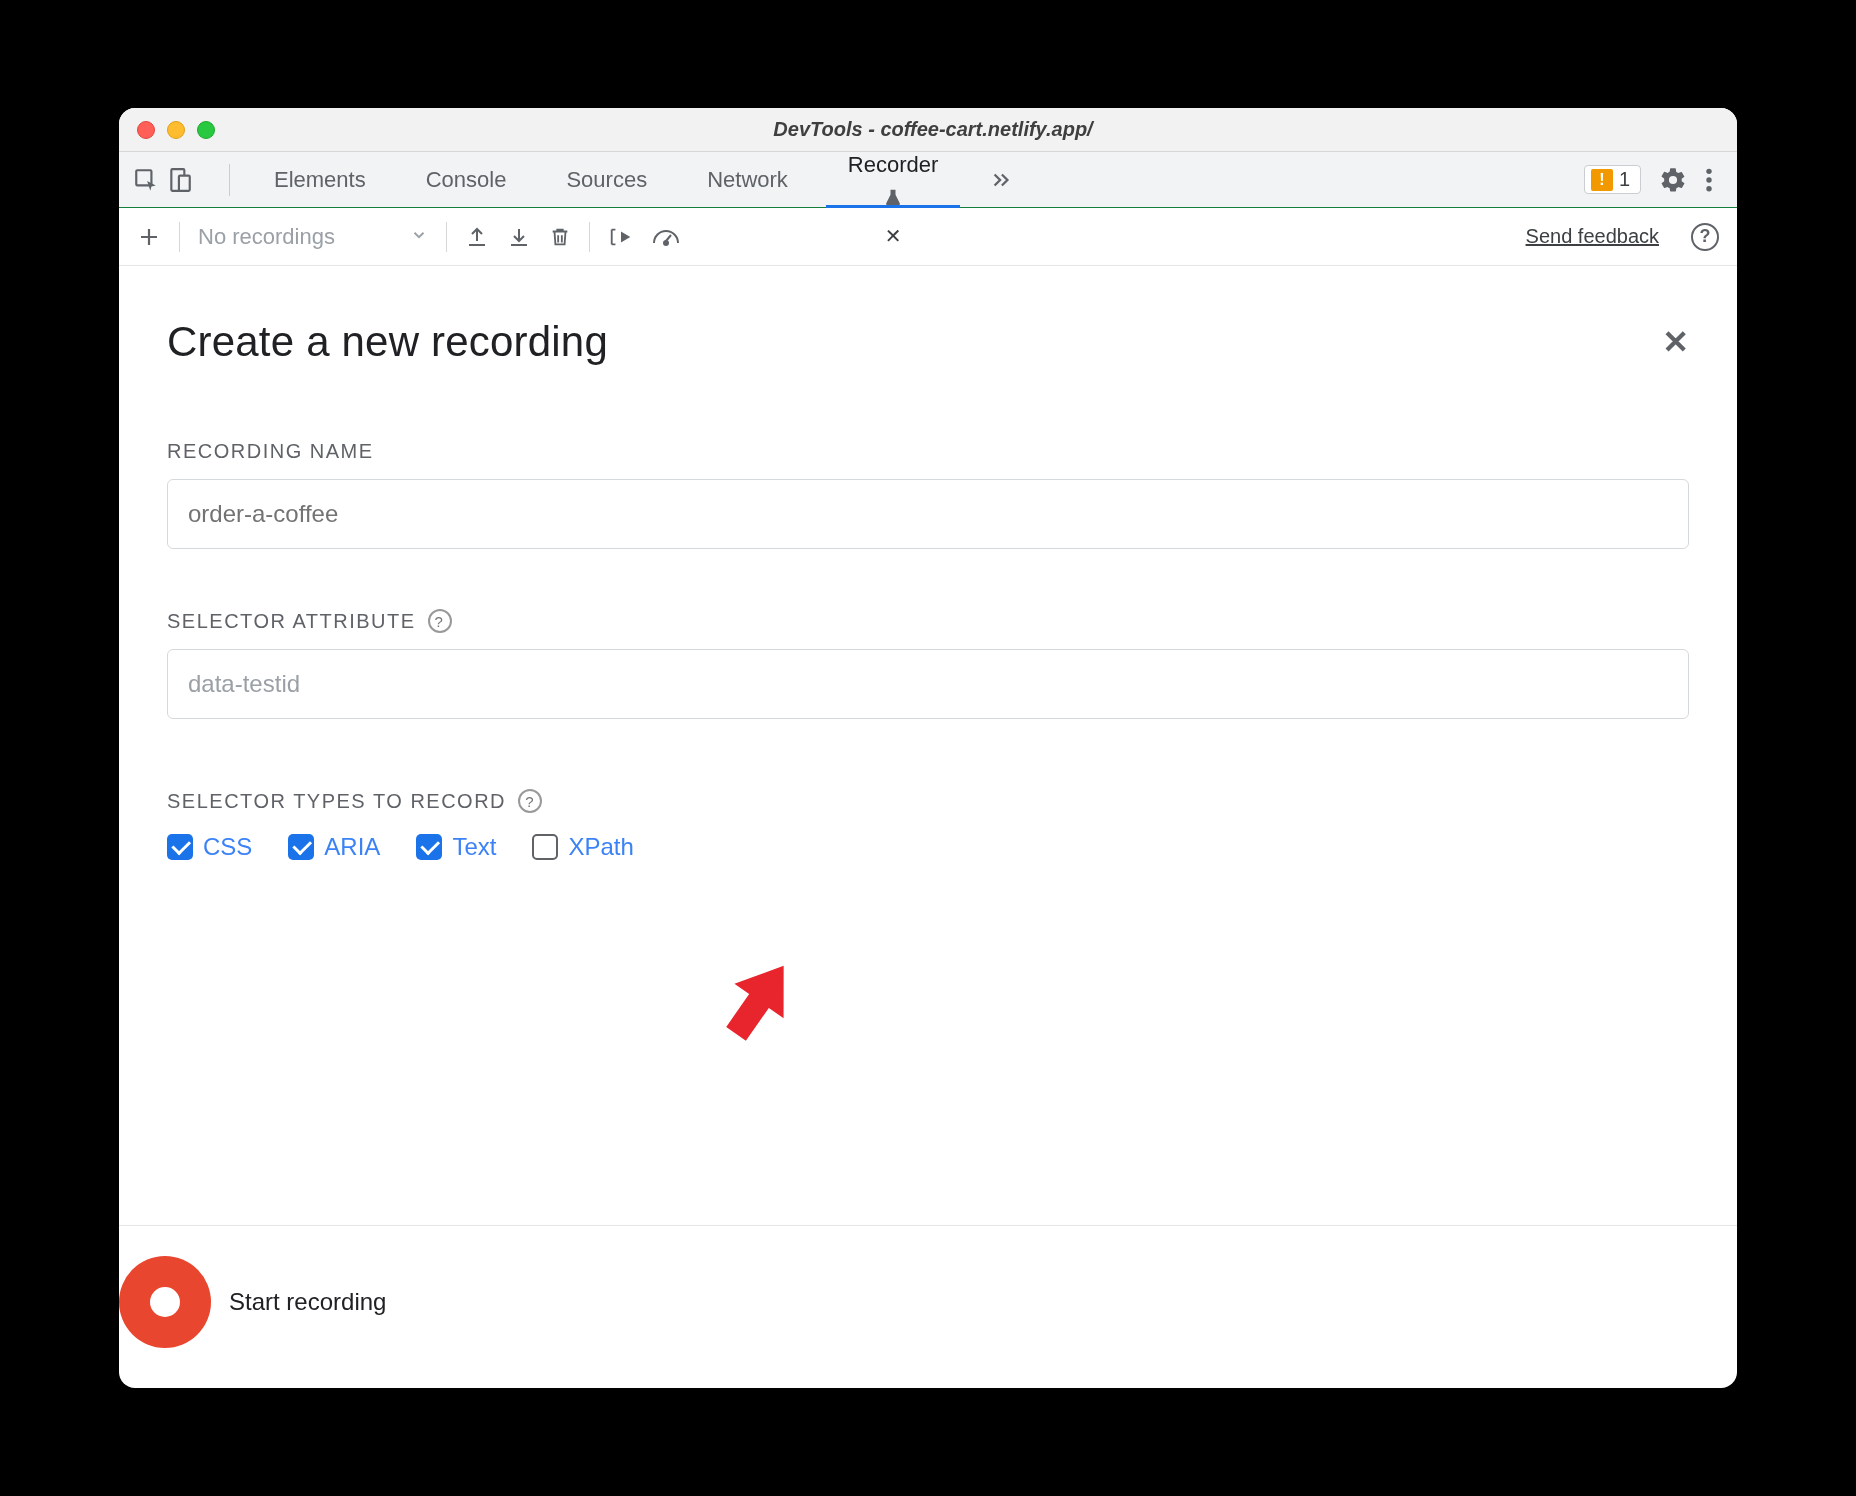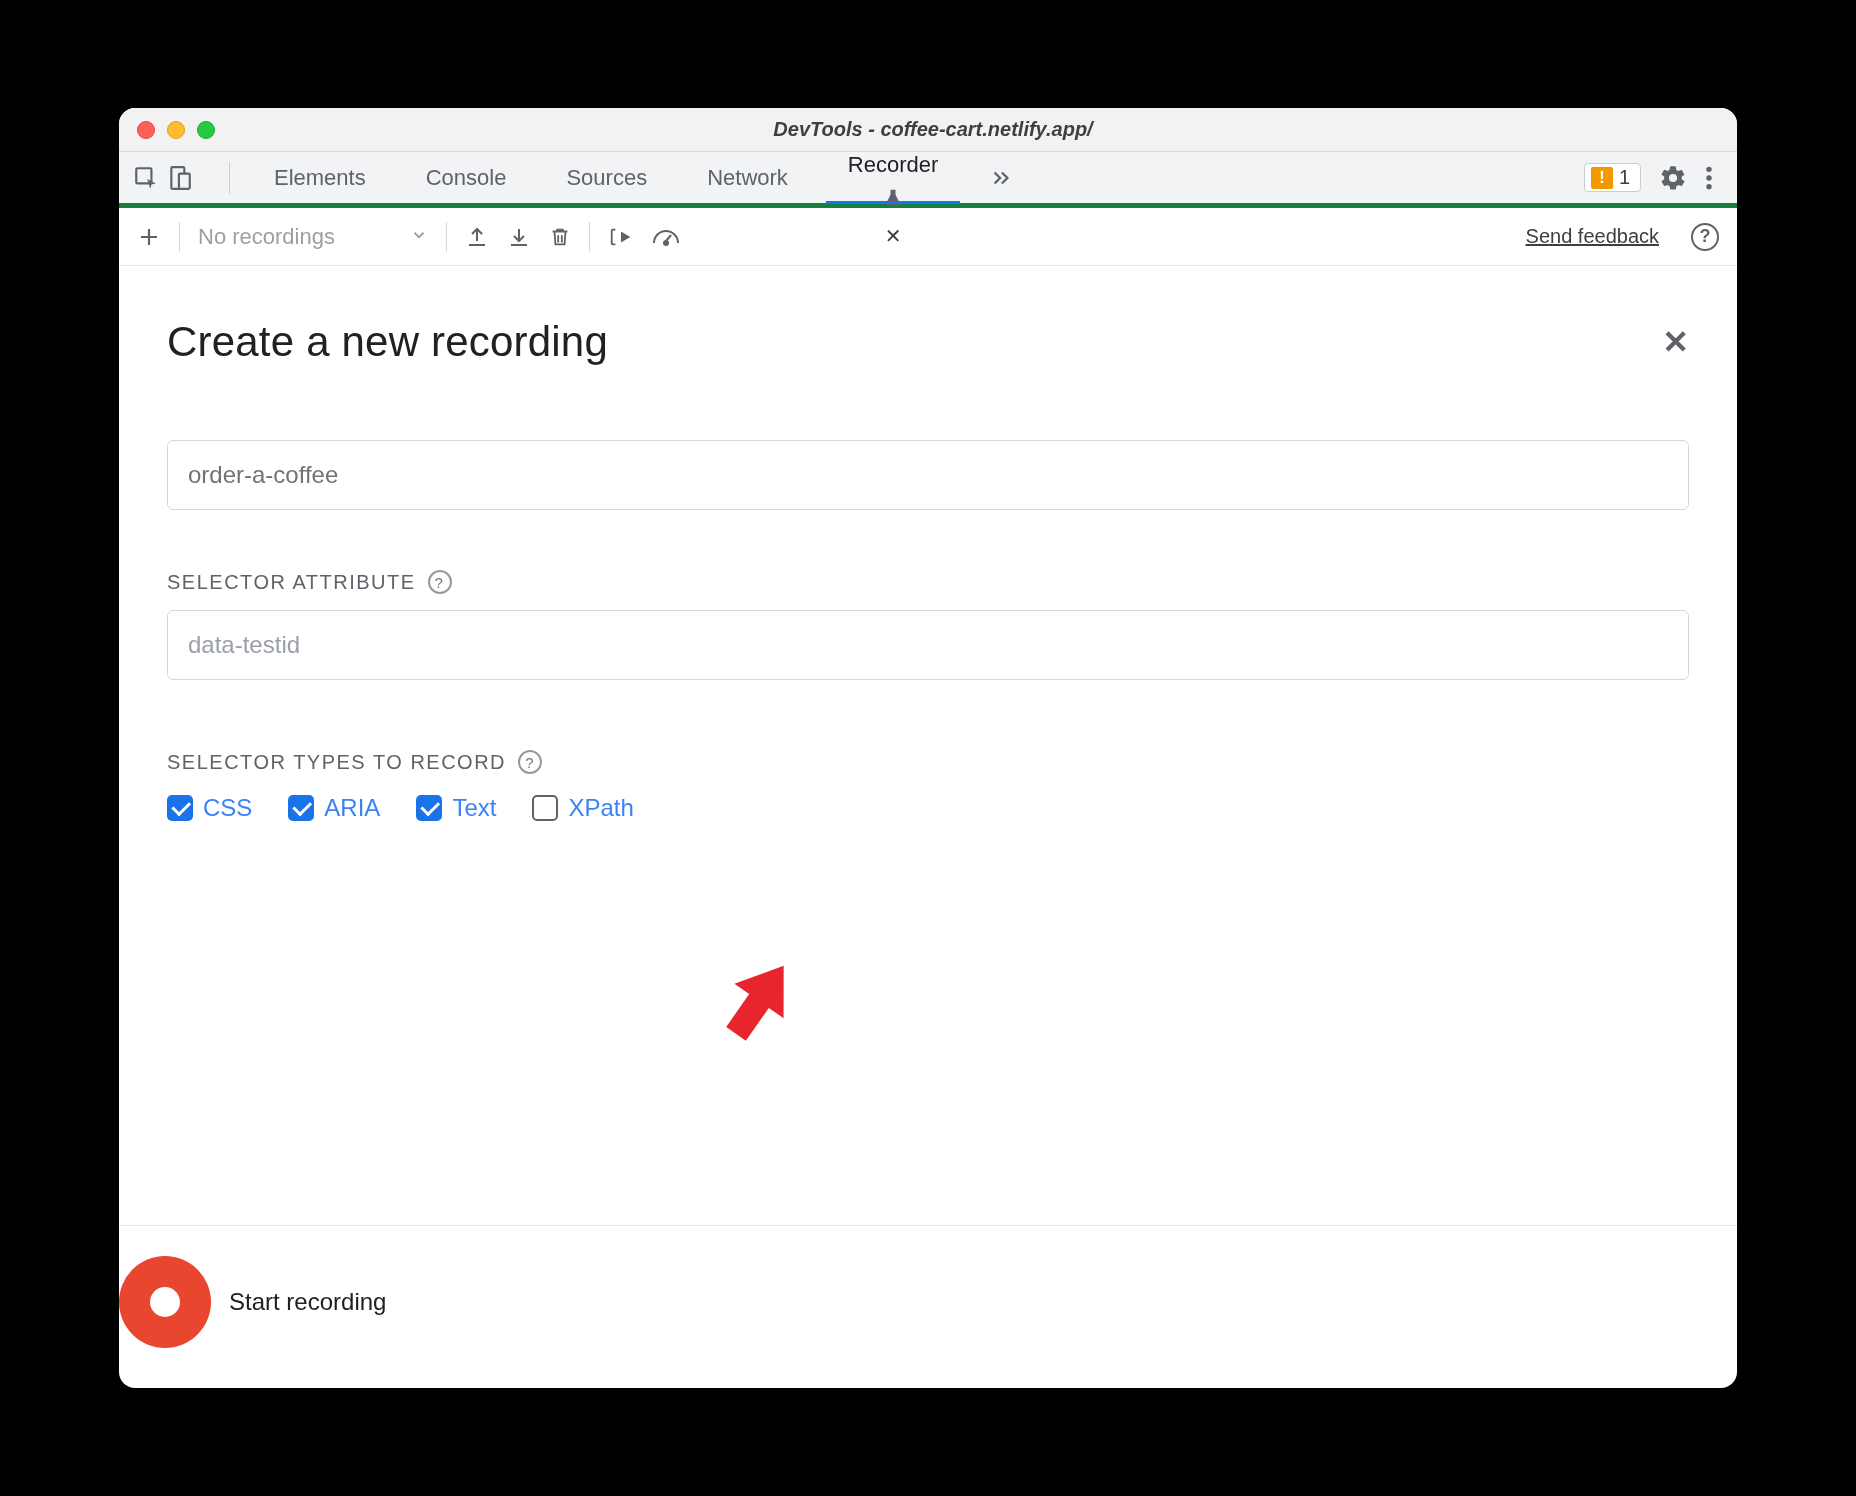--- a/index.html
+++ b/index.html
@@ -48,21 +48,21 @@
     font-size: 20px;
     color: #3f3f3f;
     font-weight: 600;
     pointer-events: none;
     font-style: italic;
   }
   
   .tabstrip {
     height: 56px;
     background: #f1f3f4;
-    border-bottom: 5px solid #15803d;
+    border-bottom: 1px solid #15803d;
     display: flex;
     align-items: center;
     padding: 0 6px;
     gap: 16px;
   }
   .ts-left {
     display: flex;
     align-items: center;
     gap: 8px;
     padding: 0 14px 0 8px;
@@ -416,20 +416,23 @@
     <a class="send-feedback">Send feedback</a>
     <span class="help-circle">?</span>
   </div>
 
   <div class="content">
     <div class="header-row">
       <div class="h1">Create a new recording</div>
       <div class="close-x">✕</div>
     </div>
 
+    <div class="field-label">
+      <span>RECORDING NAME</span>
+    </div>
     <input class="text-input" type="text" value="order-a-coffee" style="">
 
     <div class="field-label">
       <span>SELECTOR ATTRIBUTE</span>
       <span class="help-sm">?</span>
     </div>
     <input class="text-input" type="text" placeholder="data-testid" style="">
 
     <div class="field-label" style="margin-top:10px;">
       <span>SELECTOR TYPES TO RECORD</span>

